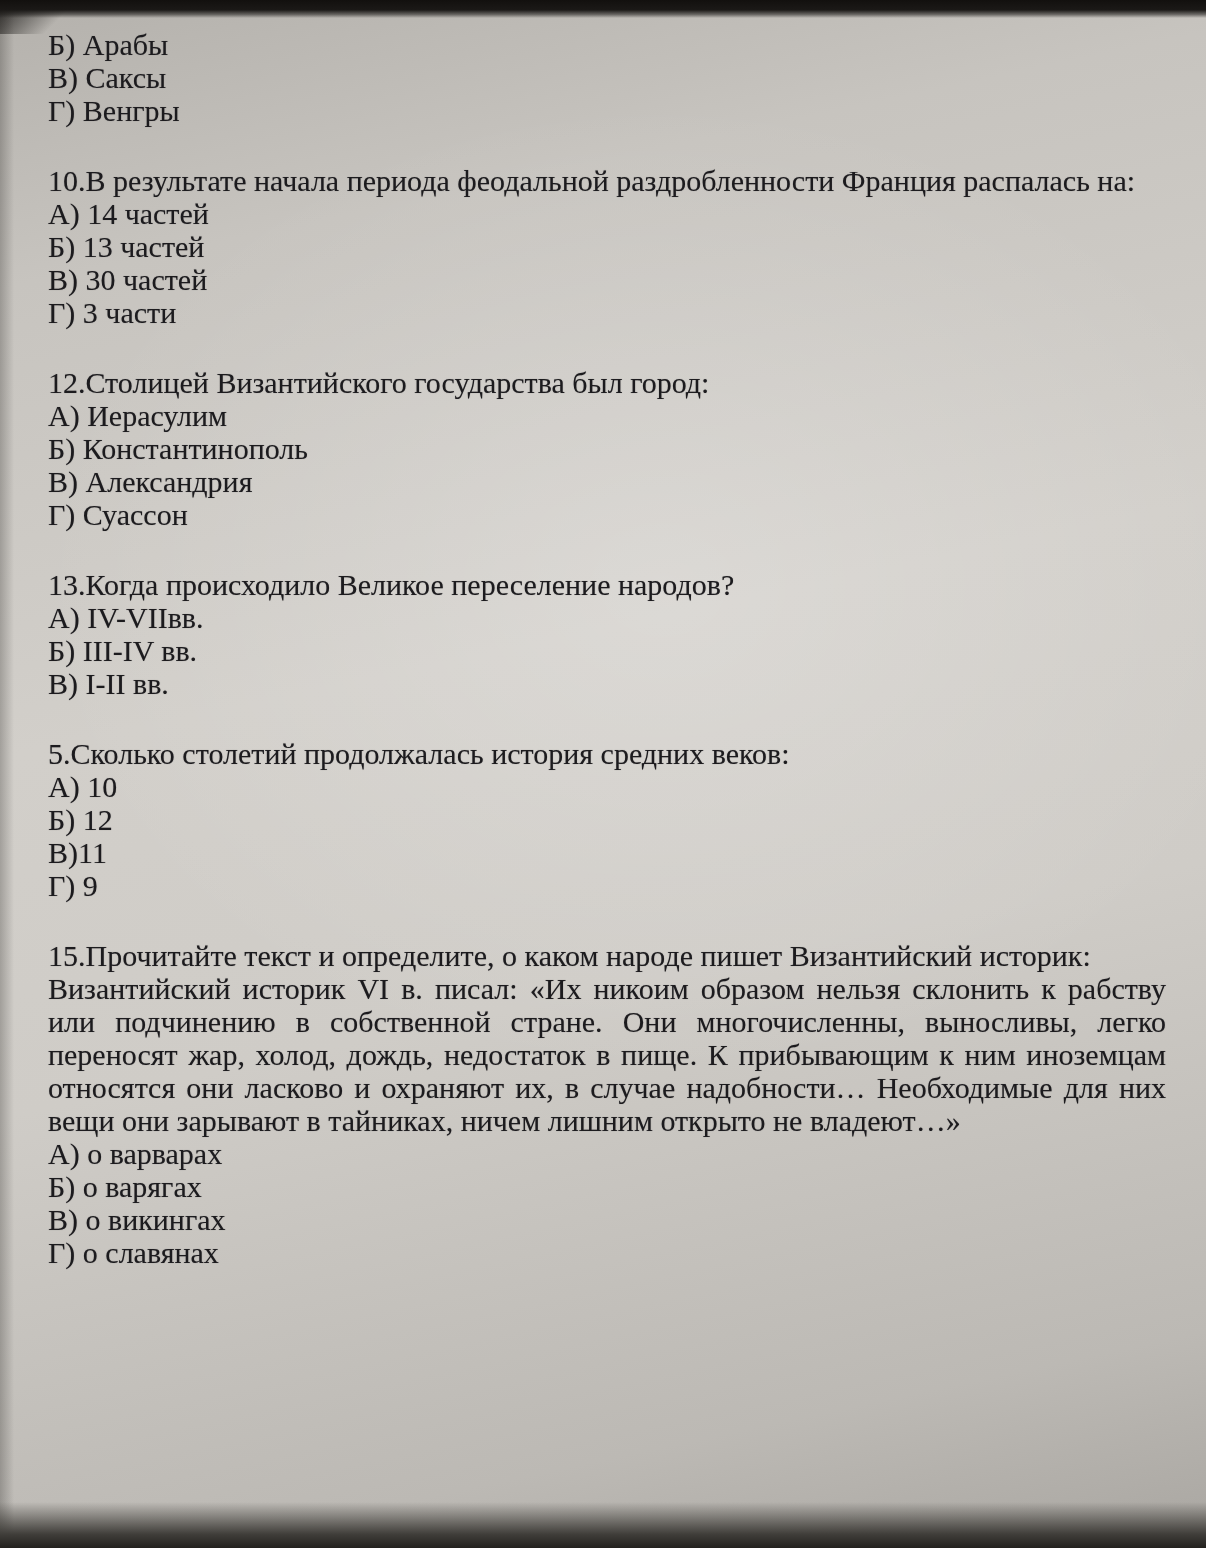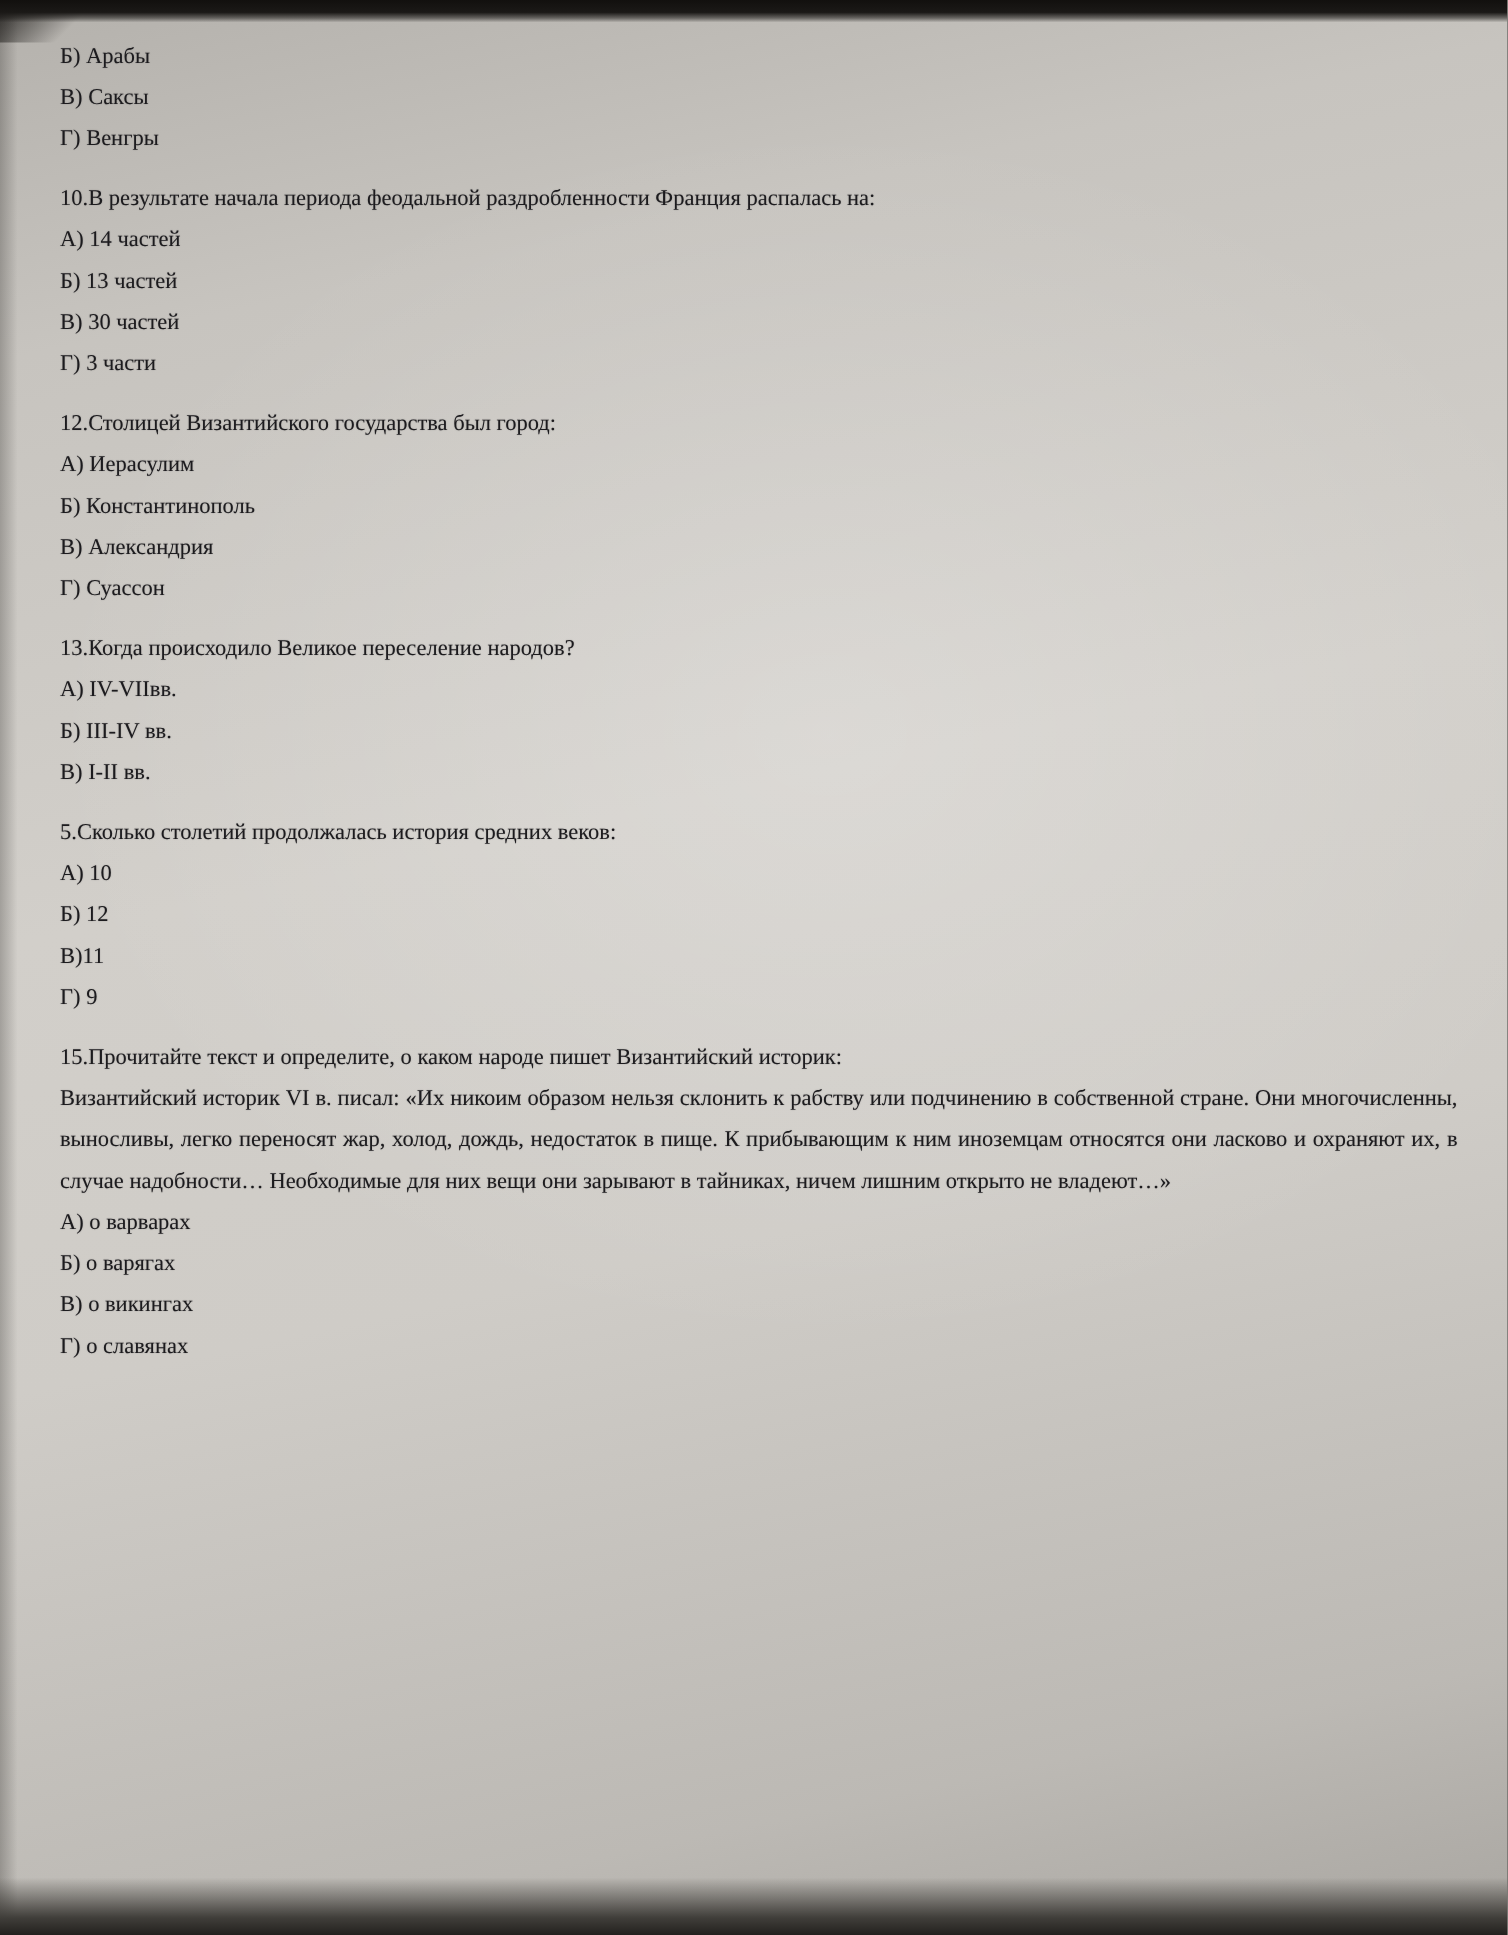--- a/index.html
+++ b/index.html
@@ -43,26 +43,26 @@
     position: absolute;
     left: 0; right: 0; bottom: 0;
     height: 46px;
     background: linear-gradient(180deg, rgba(30,28,25,0) 0%, rgba(52,50,46,0.45) 35%, #403e3a 70%, #23211e 100%);
     z-index: 3;
   }
   .paper {
     position: relative;
     z-index: 1;
     padding: 28px 40px 0 48px;
-    font-size: 18px;
+    font-size: 30px;
     line-height: 33px;
     text-shadow: 0 0 1px rgba(38,37,40,0.38);
   }
   .intro-options .option { white-space: nowrap; }
-  .question { margin-top: 15px; }
+  .question { margin-top: 37px; }
   .q-title { white-space: nowrap; }
   .q-passage {
     text-align: justify;
     margin: 0;
   }
   .option { }
 </style>
 </head>
 <body>
 

